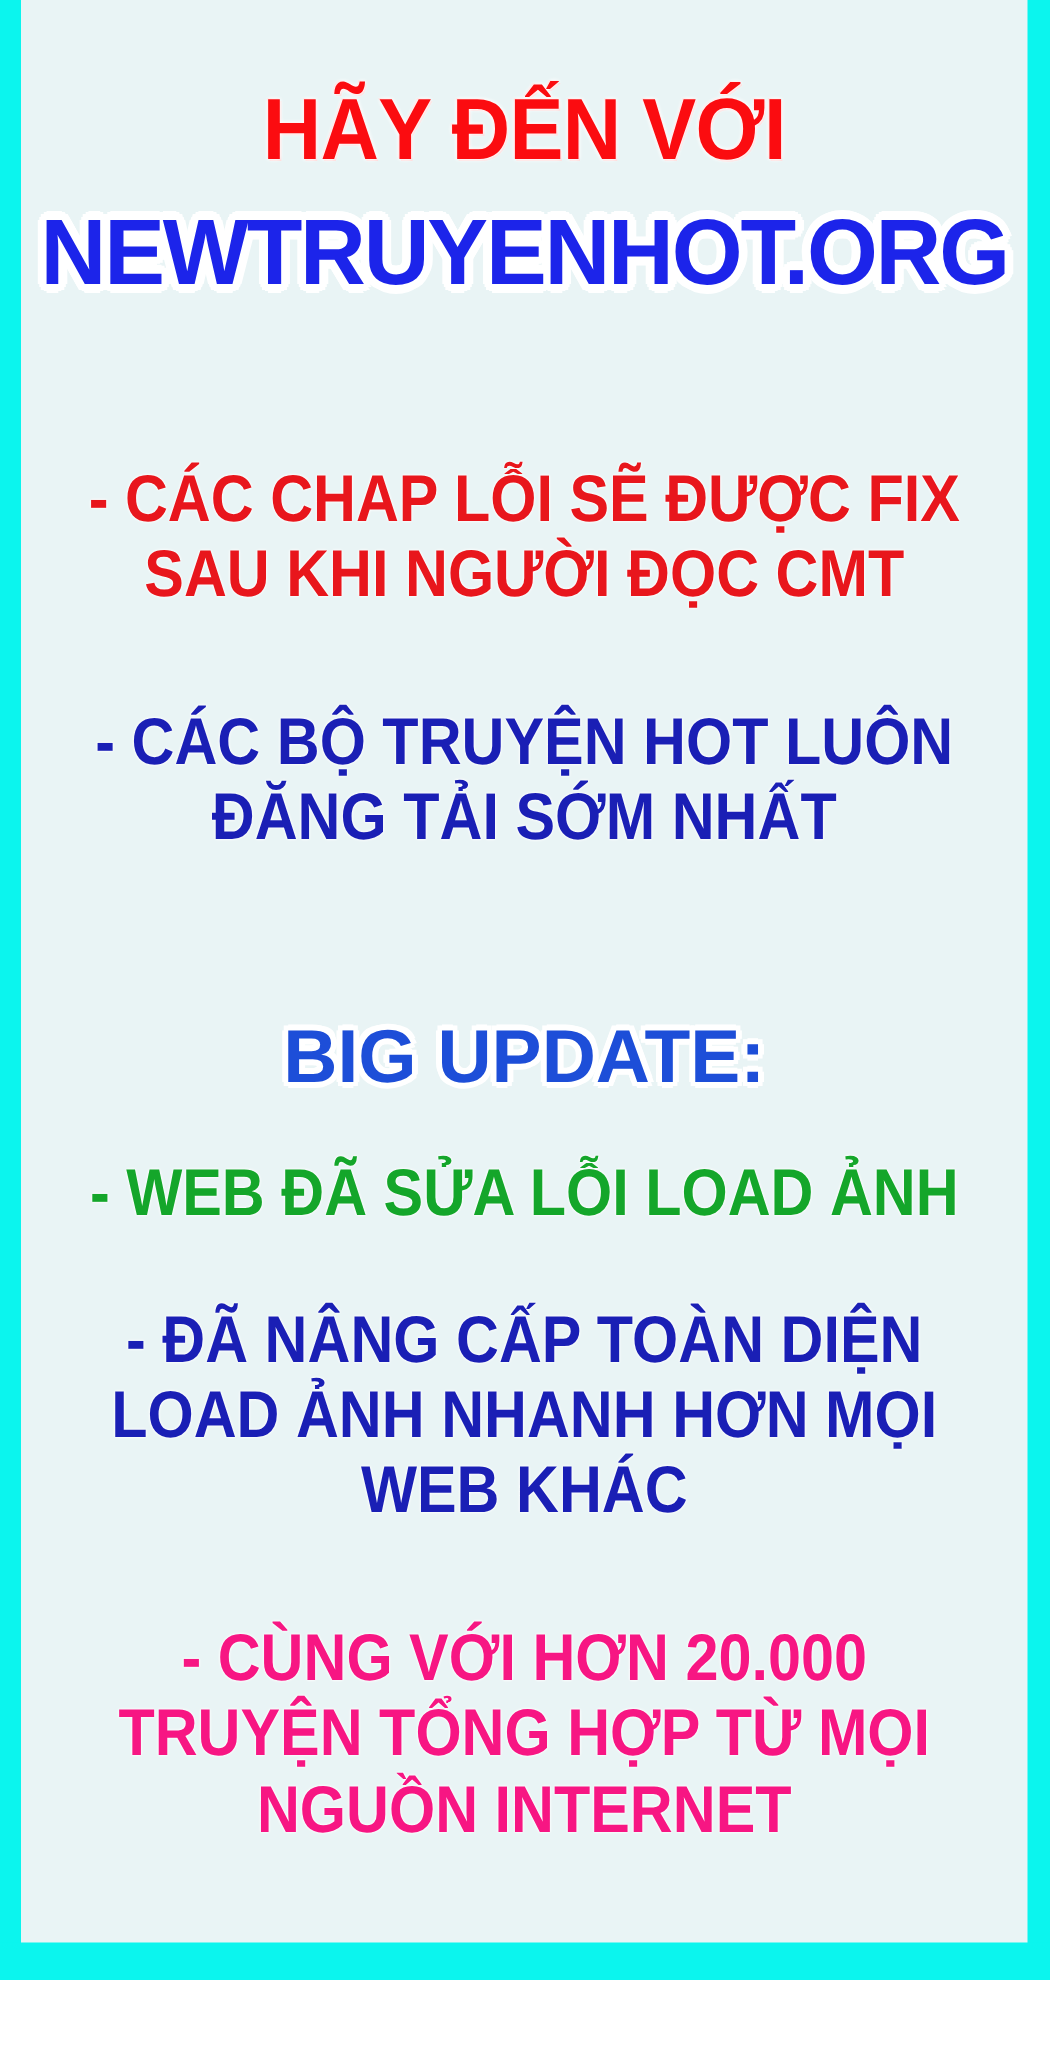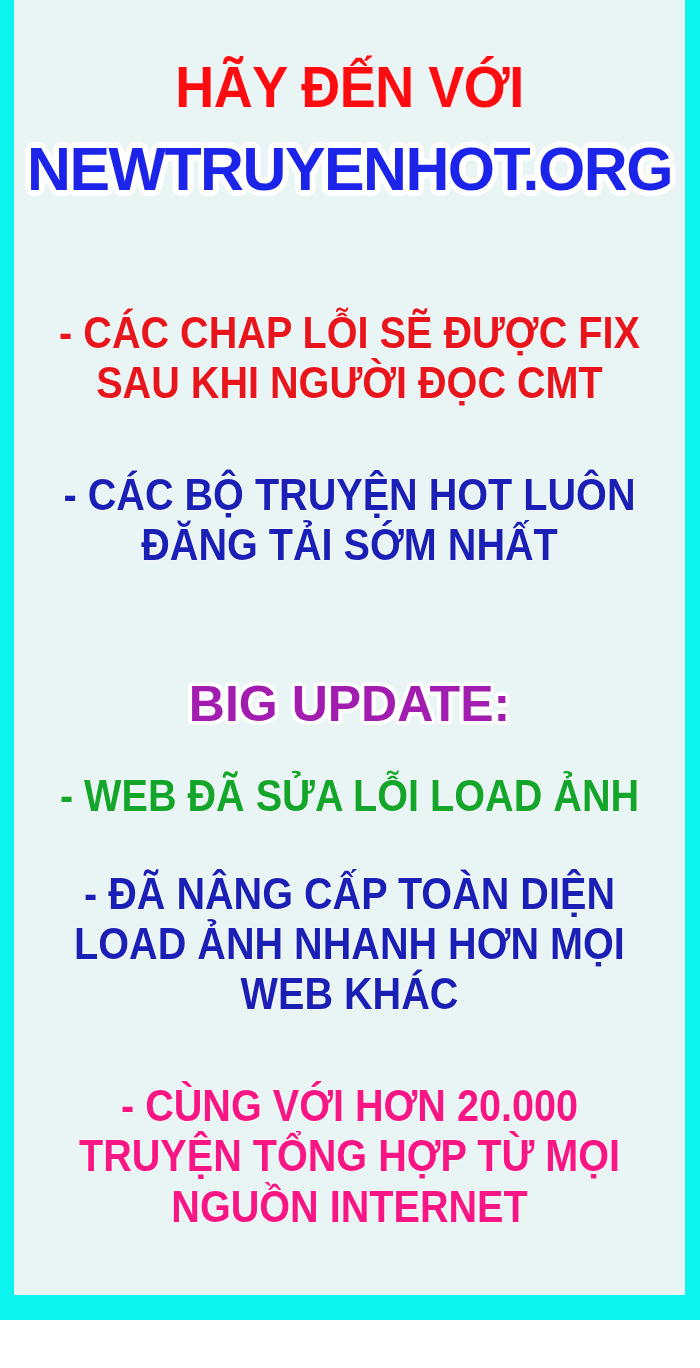--- a/index.html
+++ b/index.html
@@ -81,21 +81,21 @@
   .blk .row { white-space: nowrap; display: block; }
 
   .m-chap   { margin-top: 108px; }
   .m-hot    { margin-top: 62px; }
   .m-big    { margin-top: 108px; }
   .m-web    { margin-top: 42px; }
   .m-up     { margin-top: 48px; }
   .m-cung   { margin-top: 62px; }
 
   .big-update {
-    color: #a21caf;
+    color: #1d4ed8;
     font-weight: 700;
     font-size: 50px;
     letter-spacing: 0px;
     transform: scaleX(1);
     text-shadow:
       4px 0 0 #fff, -4px 0 0 #fff, 0 4px 0 #fff, 0 -4px 0 #fff,
       3px 3px 0 #fff, -3px 3px 0 #fff, 3px -3px 0 #fff, -3px -3px 0 #fff;
   }
 
   

